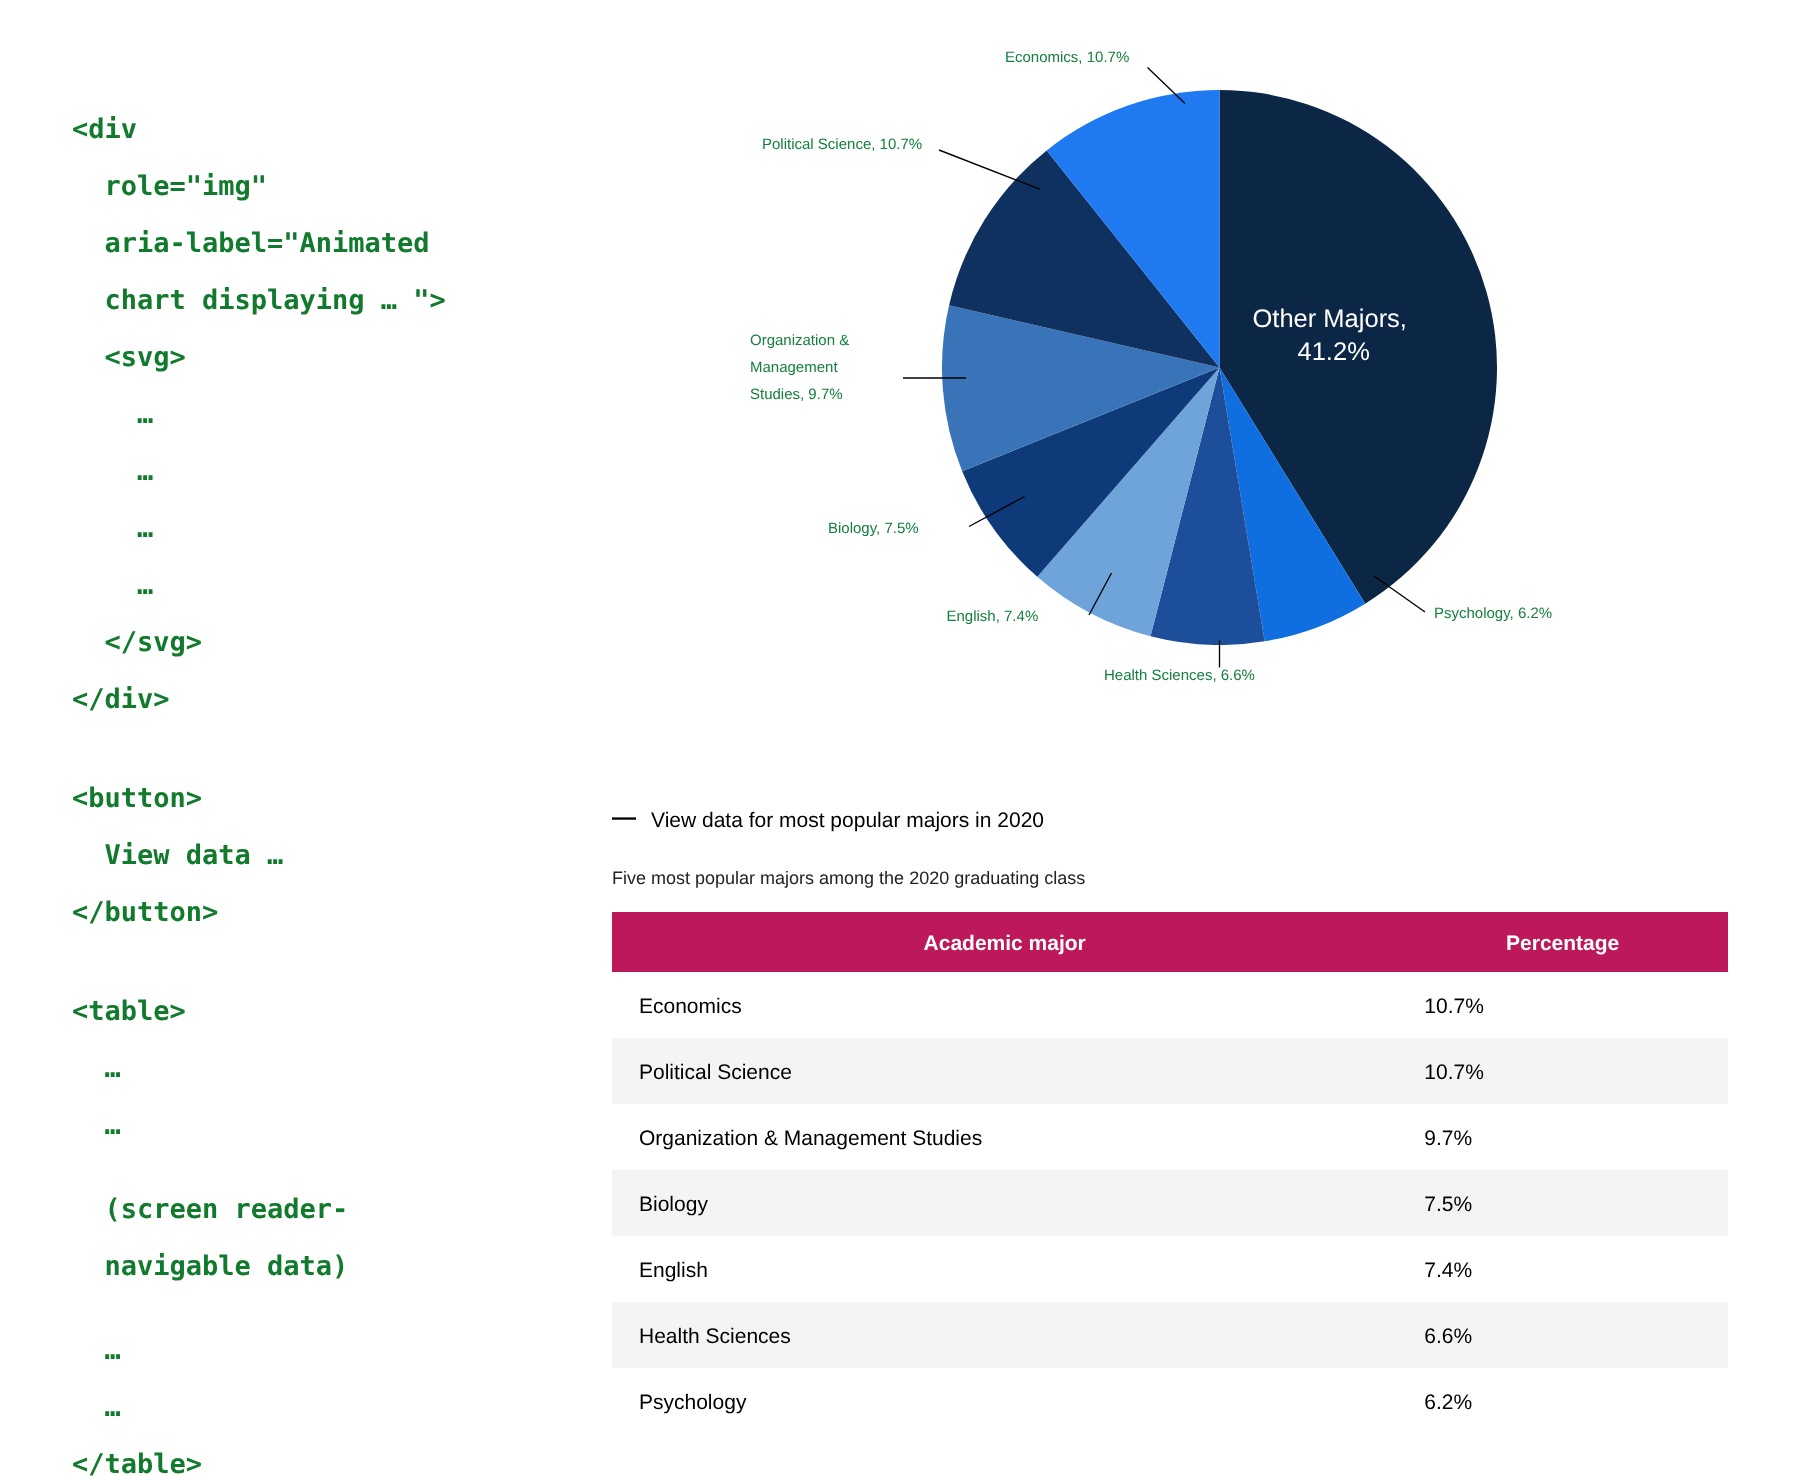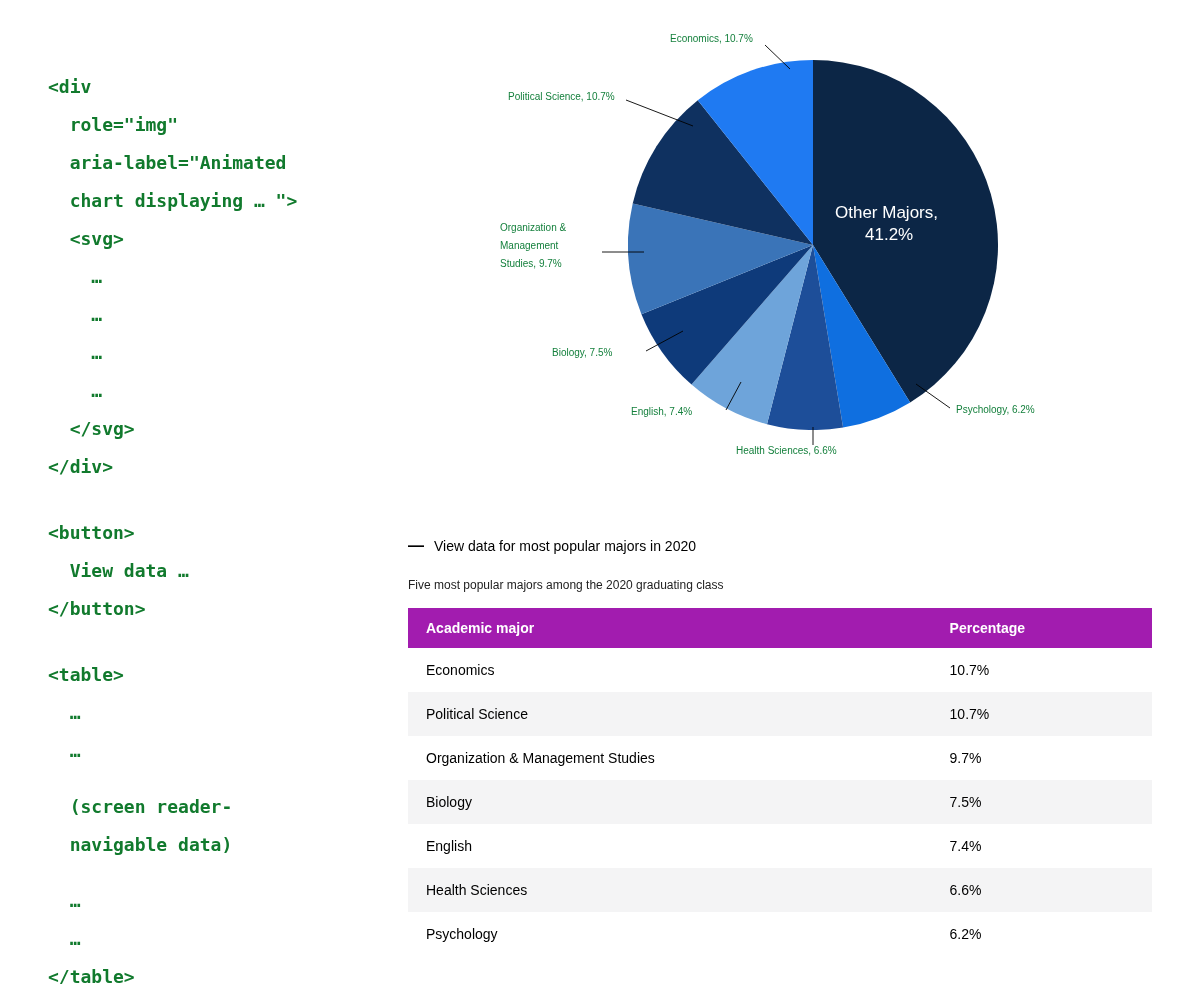--- a/index.html
+++ b/index.html
@@ -95,23 +95,23 @@
     font-size: 12px;
     color: #222;
     margin-bottom: 16px;
   }
   table.data {
     width: 100%;
     border-collapse: collapse;
     font-size: 14px;
   }
   table.data thead th {
-    background: #a21caf;
+    background: #be185d;
     color: #fff;
-    text-align: left;
+    text-align: center;
     font-weight: 600;
     padding: 12px 18px;
   }
   table.data tbody td {
     padding: 14px 18px;
     color: #000;
   }
   table.data tbody tr:nth-child(odd) td {
     background: #ffffff;
   }

